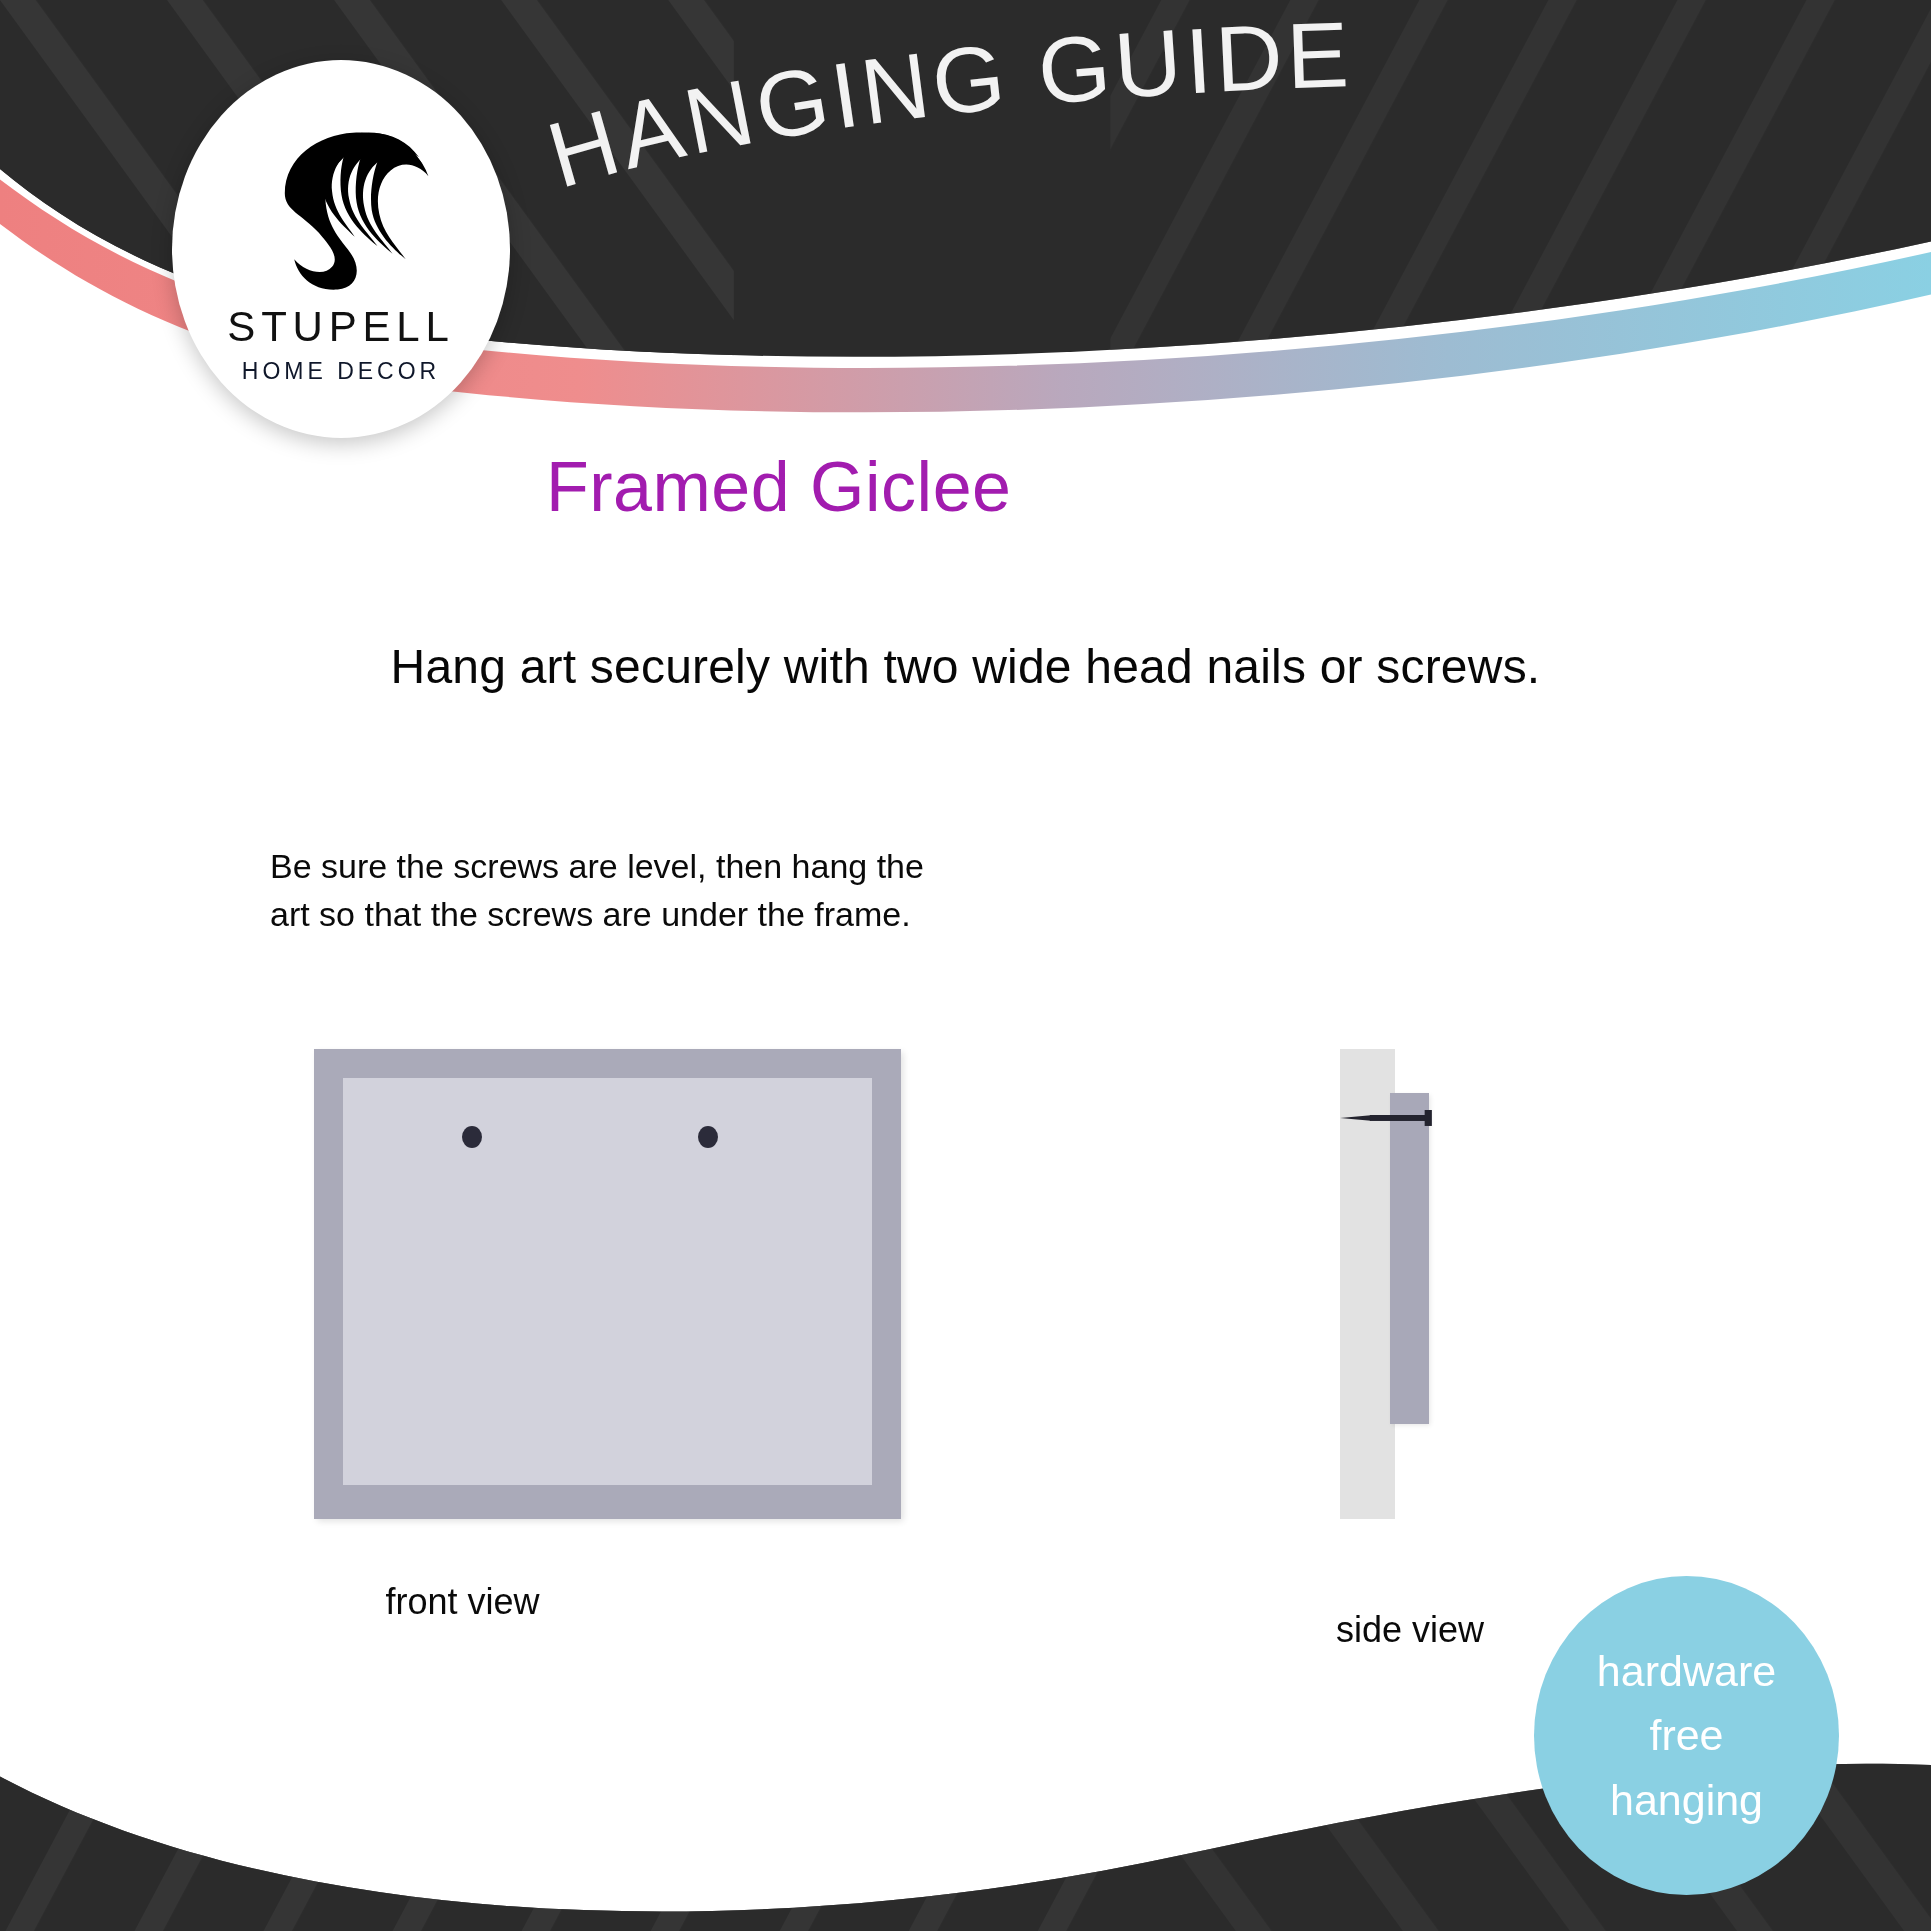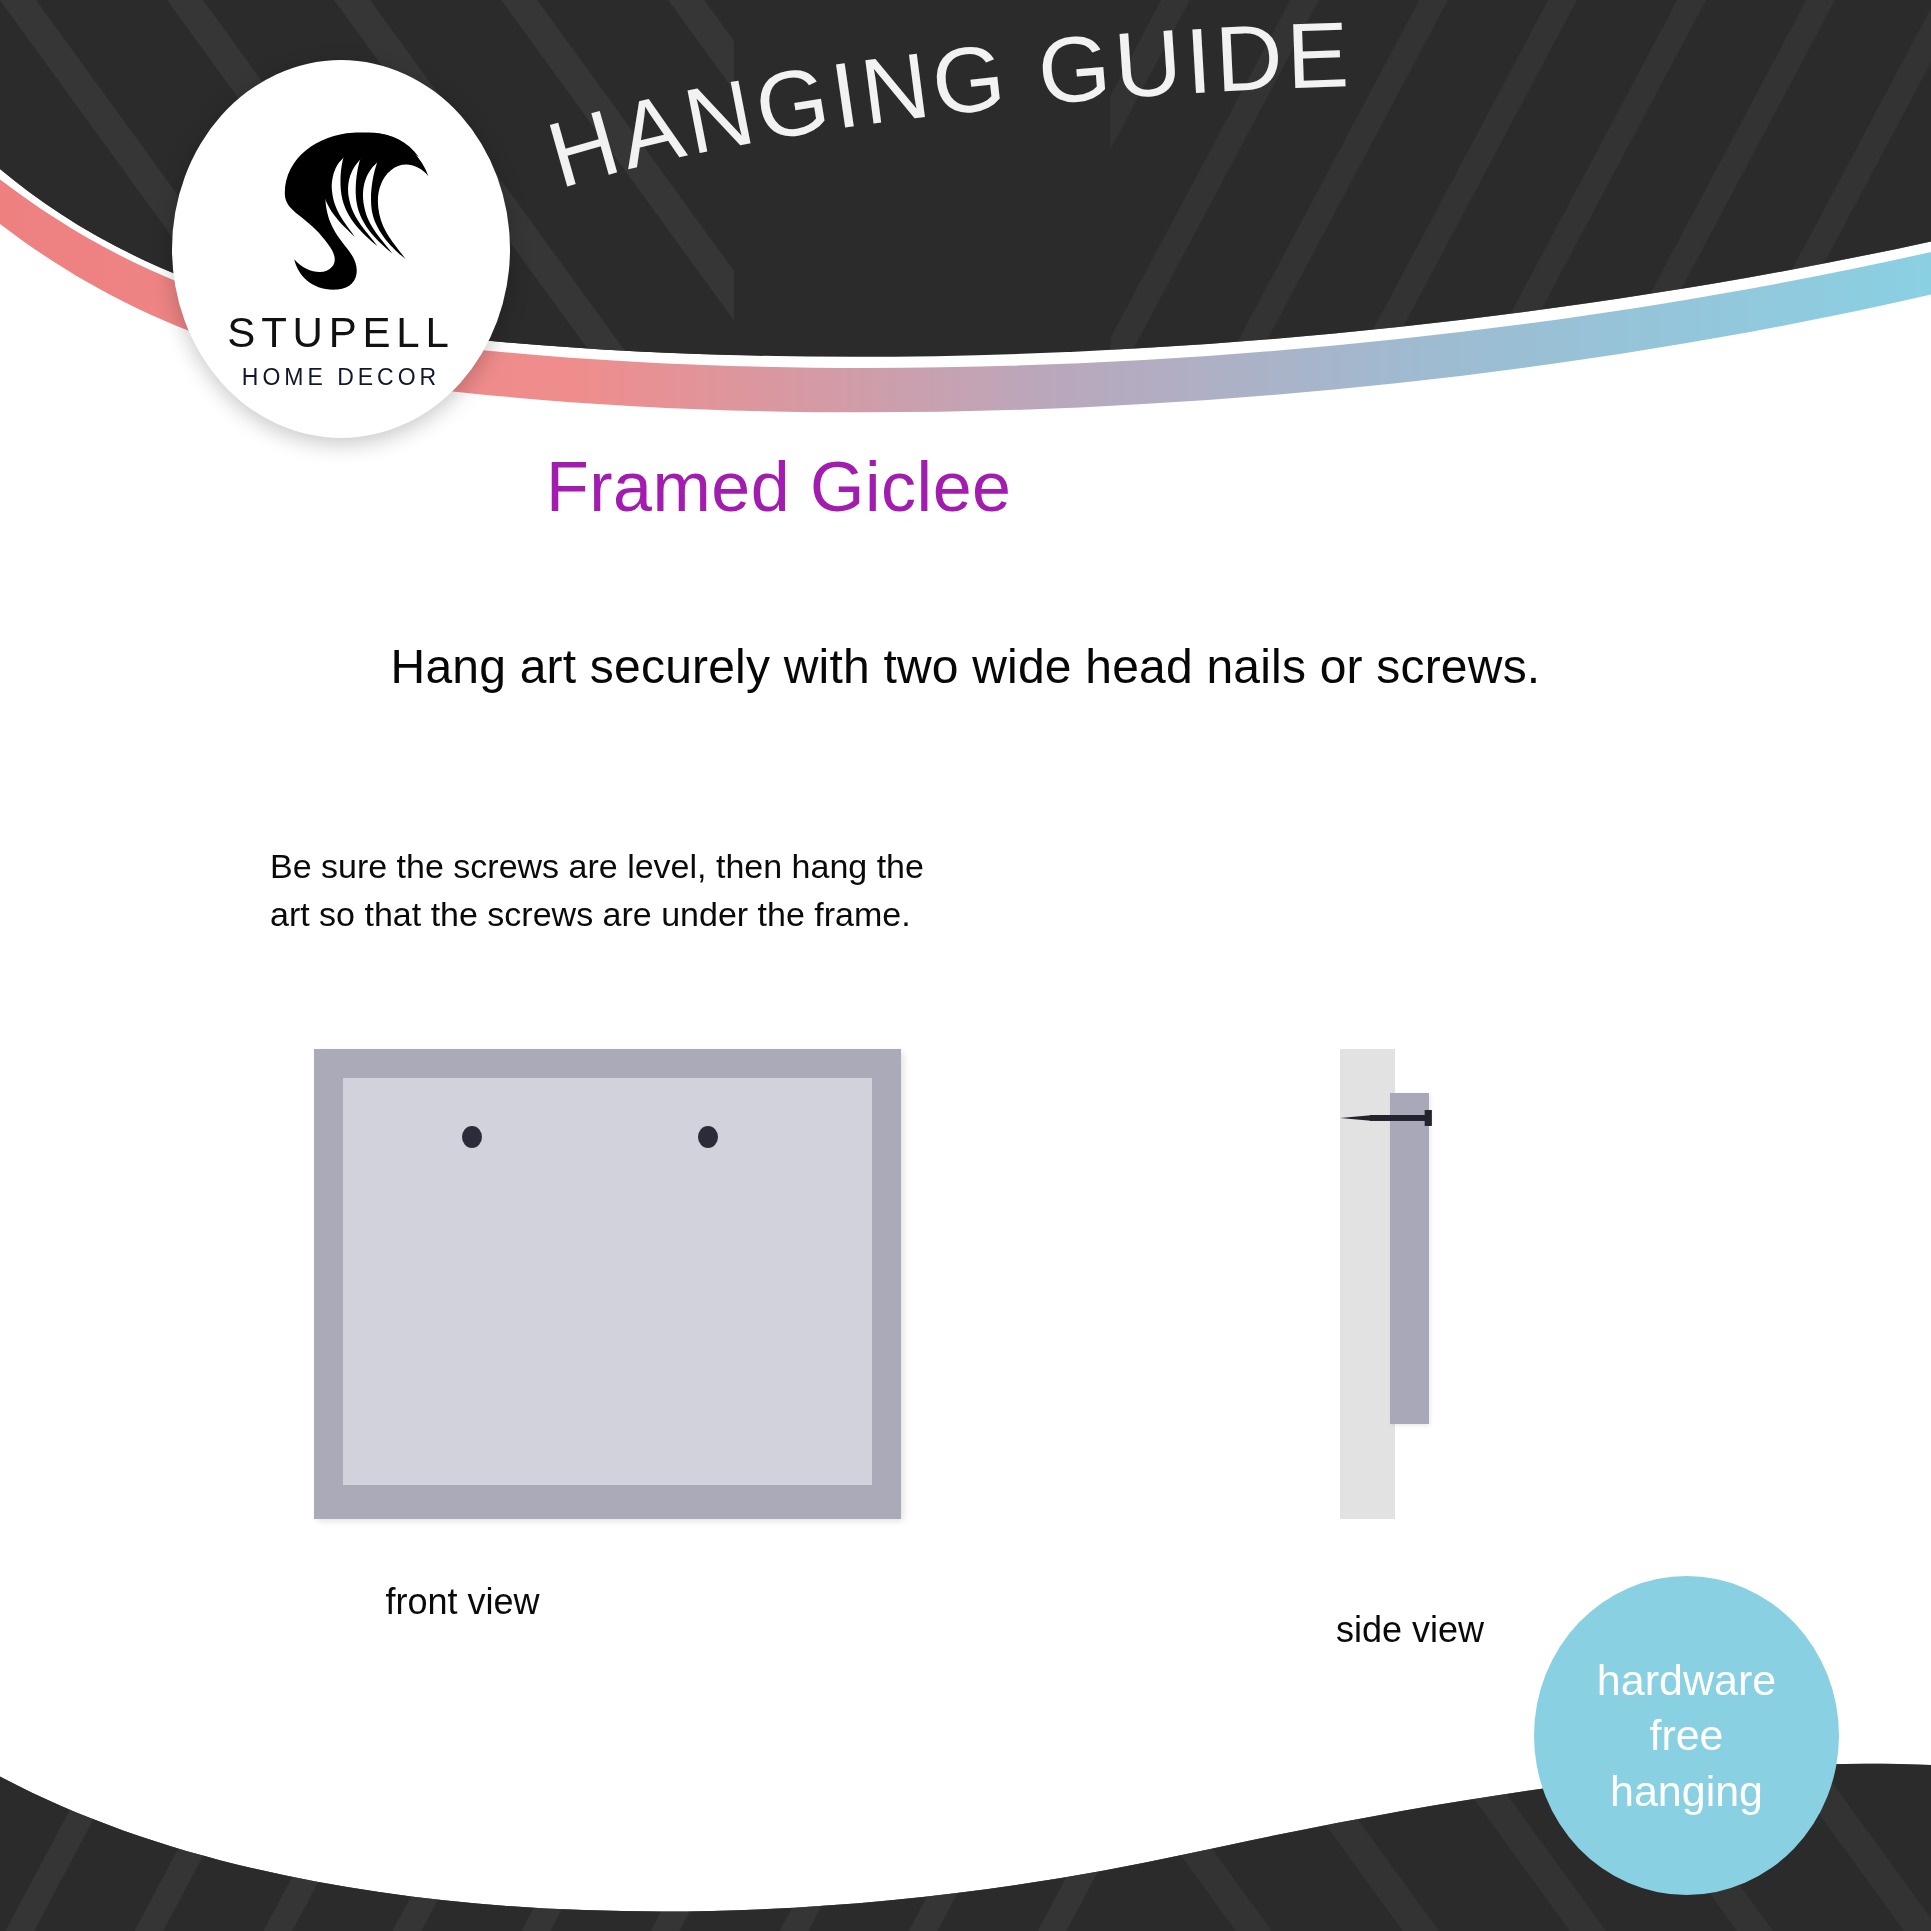--- a/index.html
+++ b/index.html
@@ -39,21 +39,21 @@
     align-items: center;
     justify-content: flex-start;
     z-index: 20;
   }
   #logo-mark {
     margin-top: 50px;
     width: 189px;
     height: 189px;
   }
   #logo-word {
-    margin-top: 13px;
+    margin-top: 7px;
     font-family: "Liberation Sans", sans-serif;
     font-size: 42px;
     letter-spacing: 5.8px;
     color: #111111;
     font-weight: 400;
     line-height: 1;
   }
   #logo-sub {
     margin-top: 11.6px;
     font-family: "Liberation Sans", sans-serif;
@@ -207,21 +207,21 @@
     top: 1576px;
     width: 305px;
     height: 319px;
     background: #8ad0e3;
     border-radius: 50%;
     z-index: 30;
     display: flex;
     flex-direction: column;
     align-items: center;
     justify-content: center;
-    gap: 1px;
+    gap: 10px;
   }
   .hardware-badge-line {
     font-family: "Liberation Sans", sans-serif;
     font-size: 43px;
     font-weight: 400;
     color: #ffffff;
     line-height: 1.26;
     text-align: center;
   }
 </style>

